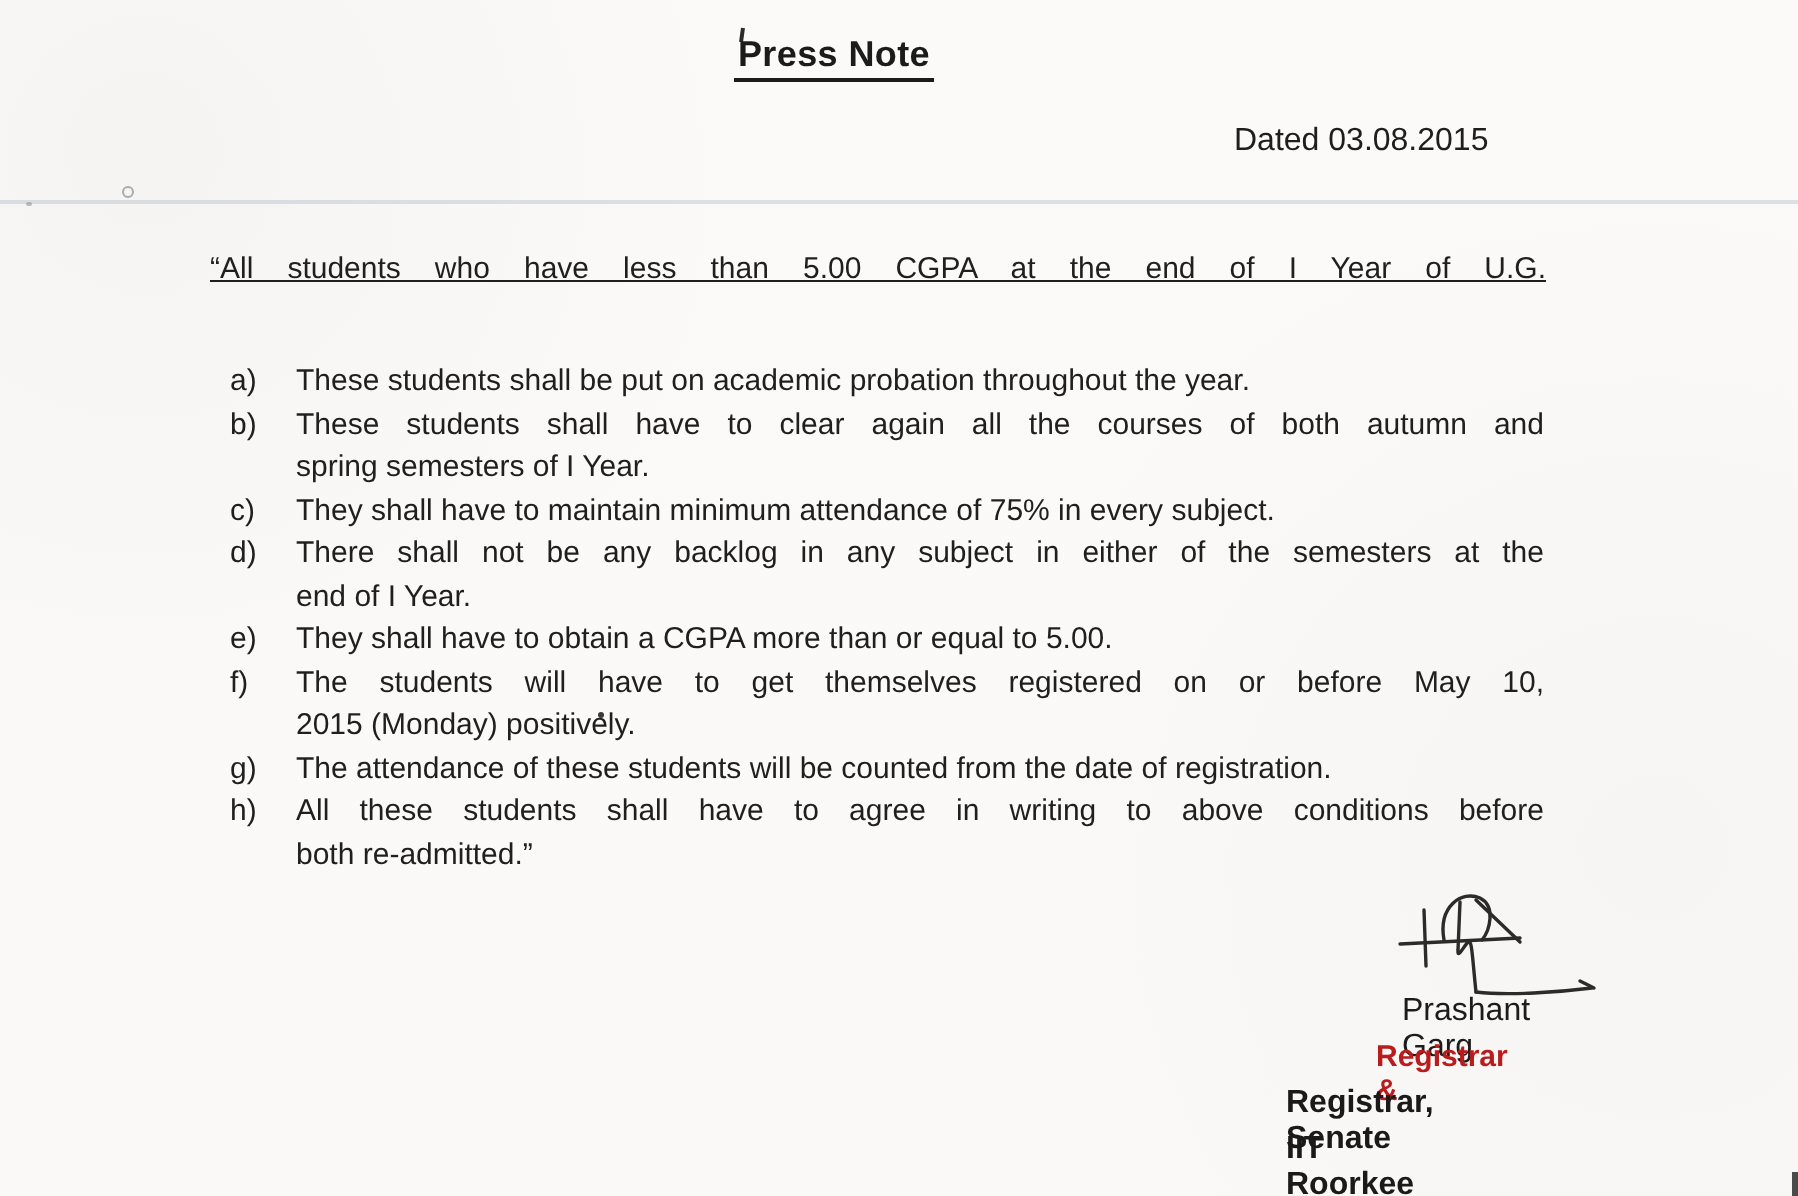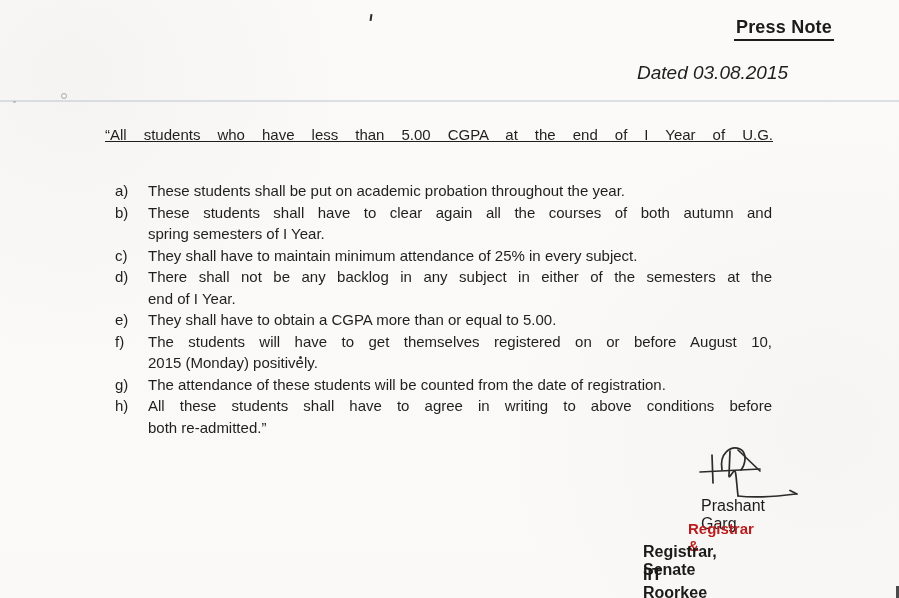--- a/index.html
+++ b/index.html
@@ -9,27 +9,27 @@
     font-family:"Liberation Sans","DejaVu Sans",sans-serif;
     color:#212121;
   }
   .paper{
     position:absolute;inset:0;
     background:
       radial-gradient(circle at 8% 12%, rgba(190,190,195,0.10), transparent 30%),
       radial-gradient(circle at 92% 70%, rgba(190,190,195,0.08), transparent 35%),
       linear-gradient(180deg,#fbfaf8 0%,#faf9f7 100%);
   }
-  .title-wrap{position:absolute;top:17px;left:0;width:834px;text-align:right;}
+  .title-wrap{position:absolute;top:17px;left:0;width:834px;text-align:center;}
   .doc-title{
     display:inline-block;font-size:18px;font-weight:bold;color:#1b1b1b;
     border-bottom:2.5px solid #1b1b1b;padding:0 2px 1px 2px;letter-spacing:.2px;
   }
   .title-tick{position:absolute;top:14px;left:370px;width:2px;height:7px;background:#2a2a2a;transform:rotate(8deg);}
-  .dateline{position:absolute;top:62px;left:637px;font-size:19px;color:#1e1e1e;font-style:italic;}
+  .dateline{position:absolute;top:62px;left:617px;font-size:16px;color:#1e1e1e;}
   .intro{position:absolute;top:124px;left:105px;width:668px;font-size:15px;line-height:21.5px;color:#1f1f1f;}
   .intro .line.stretch{text-align:justify;text-align-last:justify;text-decoration:underline;}
   .cond-list{
     position:absolute;top:180px;left:105px;width:667px;margin:0;padding:0;list-style:none;
     font-size:15px;line-height:21.5px;color:#1f1f1f;
   }
   .cond-item{display:flex;align-items:flex-start;}
   .cond-marker{flex:0 0 43px;box-sizing:border-box;padding-left:10px;}
   .cond-text{flex:1;}
   .cond-text .line.stretch{text-align:justify;text-align-last:justify;}
@@ -77,40 +77,40 @@
   <li class="cond-item">
     <span class="cond-marker">b)</span>
     <span class="cond-text">
       <div class="line stretch">These students shall have to clear again all the courses of both autumn and</div>
       <div class="line">spring semesters of I Year.</div>
     </span>
   </li>
   <li class="cond-item">
     <span class="cond-marker">c)</span>
     <span class="cond-text">
-      <span class="line">They shall have to maintain minimum attendance of 25% in every subject.</span>
+      <span class="line">They shall have to maintain minimum attendance of 75% in every subject.</span>
     </span>
   </li>
   <li class="cond-item">
     <span class="cond-marker">d)</span>
     <span class="cond-text">
       <div class="line stretch">There shall not be any backlog in any subject in either of the semesters at the</div>
       <div class="line">end of I Year.</div>
     </span>
   </li>
   <li class="cond-item">
     <span class="cond-marker">e)</span>
     <span class="cond-text">
       <span class="line">They shall have to obtain a CGPA more than or equal to 5.00.</span>
     </span>
   </li>
   <li class="cond-item">
     <span class="cond-marker">f)</span>
     <span class="cond-text">
-      <div class="line stretch">The students will have to get themselves registered on or before August 10,</div>
+      <div class="line stretch">The students will have to get themselves registered on or before May 10,</div>
       <div class="line">2015 (Monday) positively.</div>
     </span>
   </li>
   <li class="cond-item">
     <span class="cond-marker">g)</span>
     <span class="cond-text">
       <span class="line">The attendance of these students will be counted from the date of registration.</span>
     </span>
   </li>
   <li class="cond-item">

